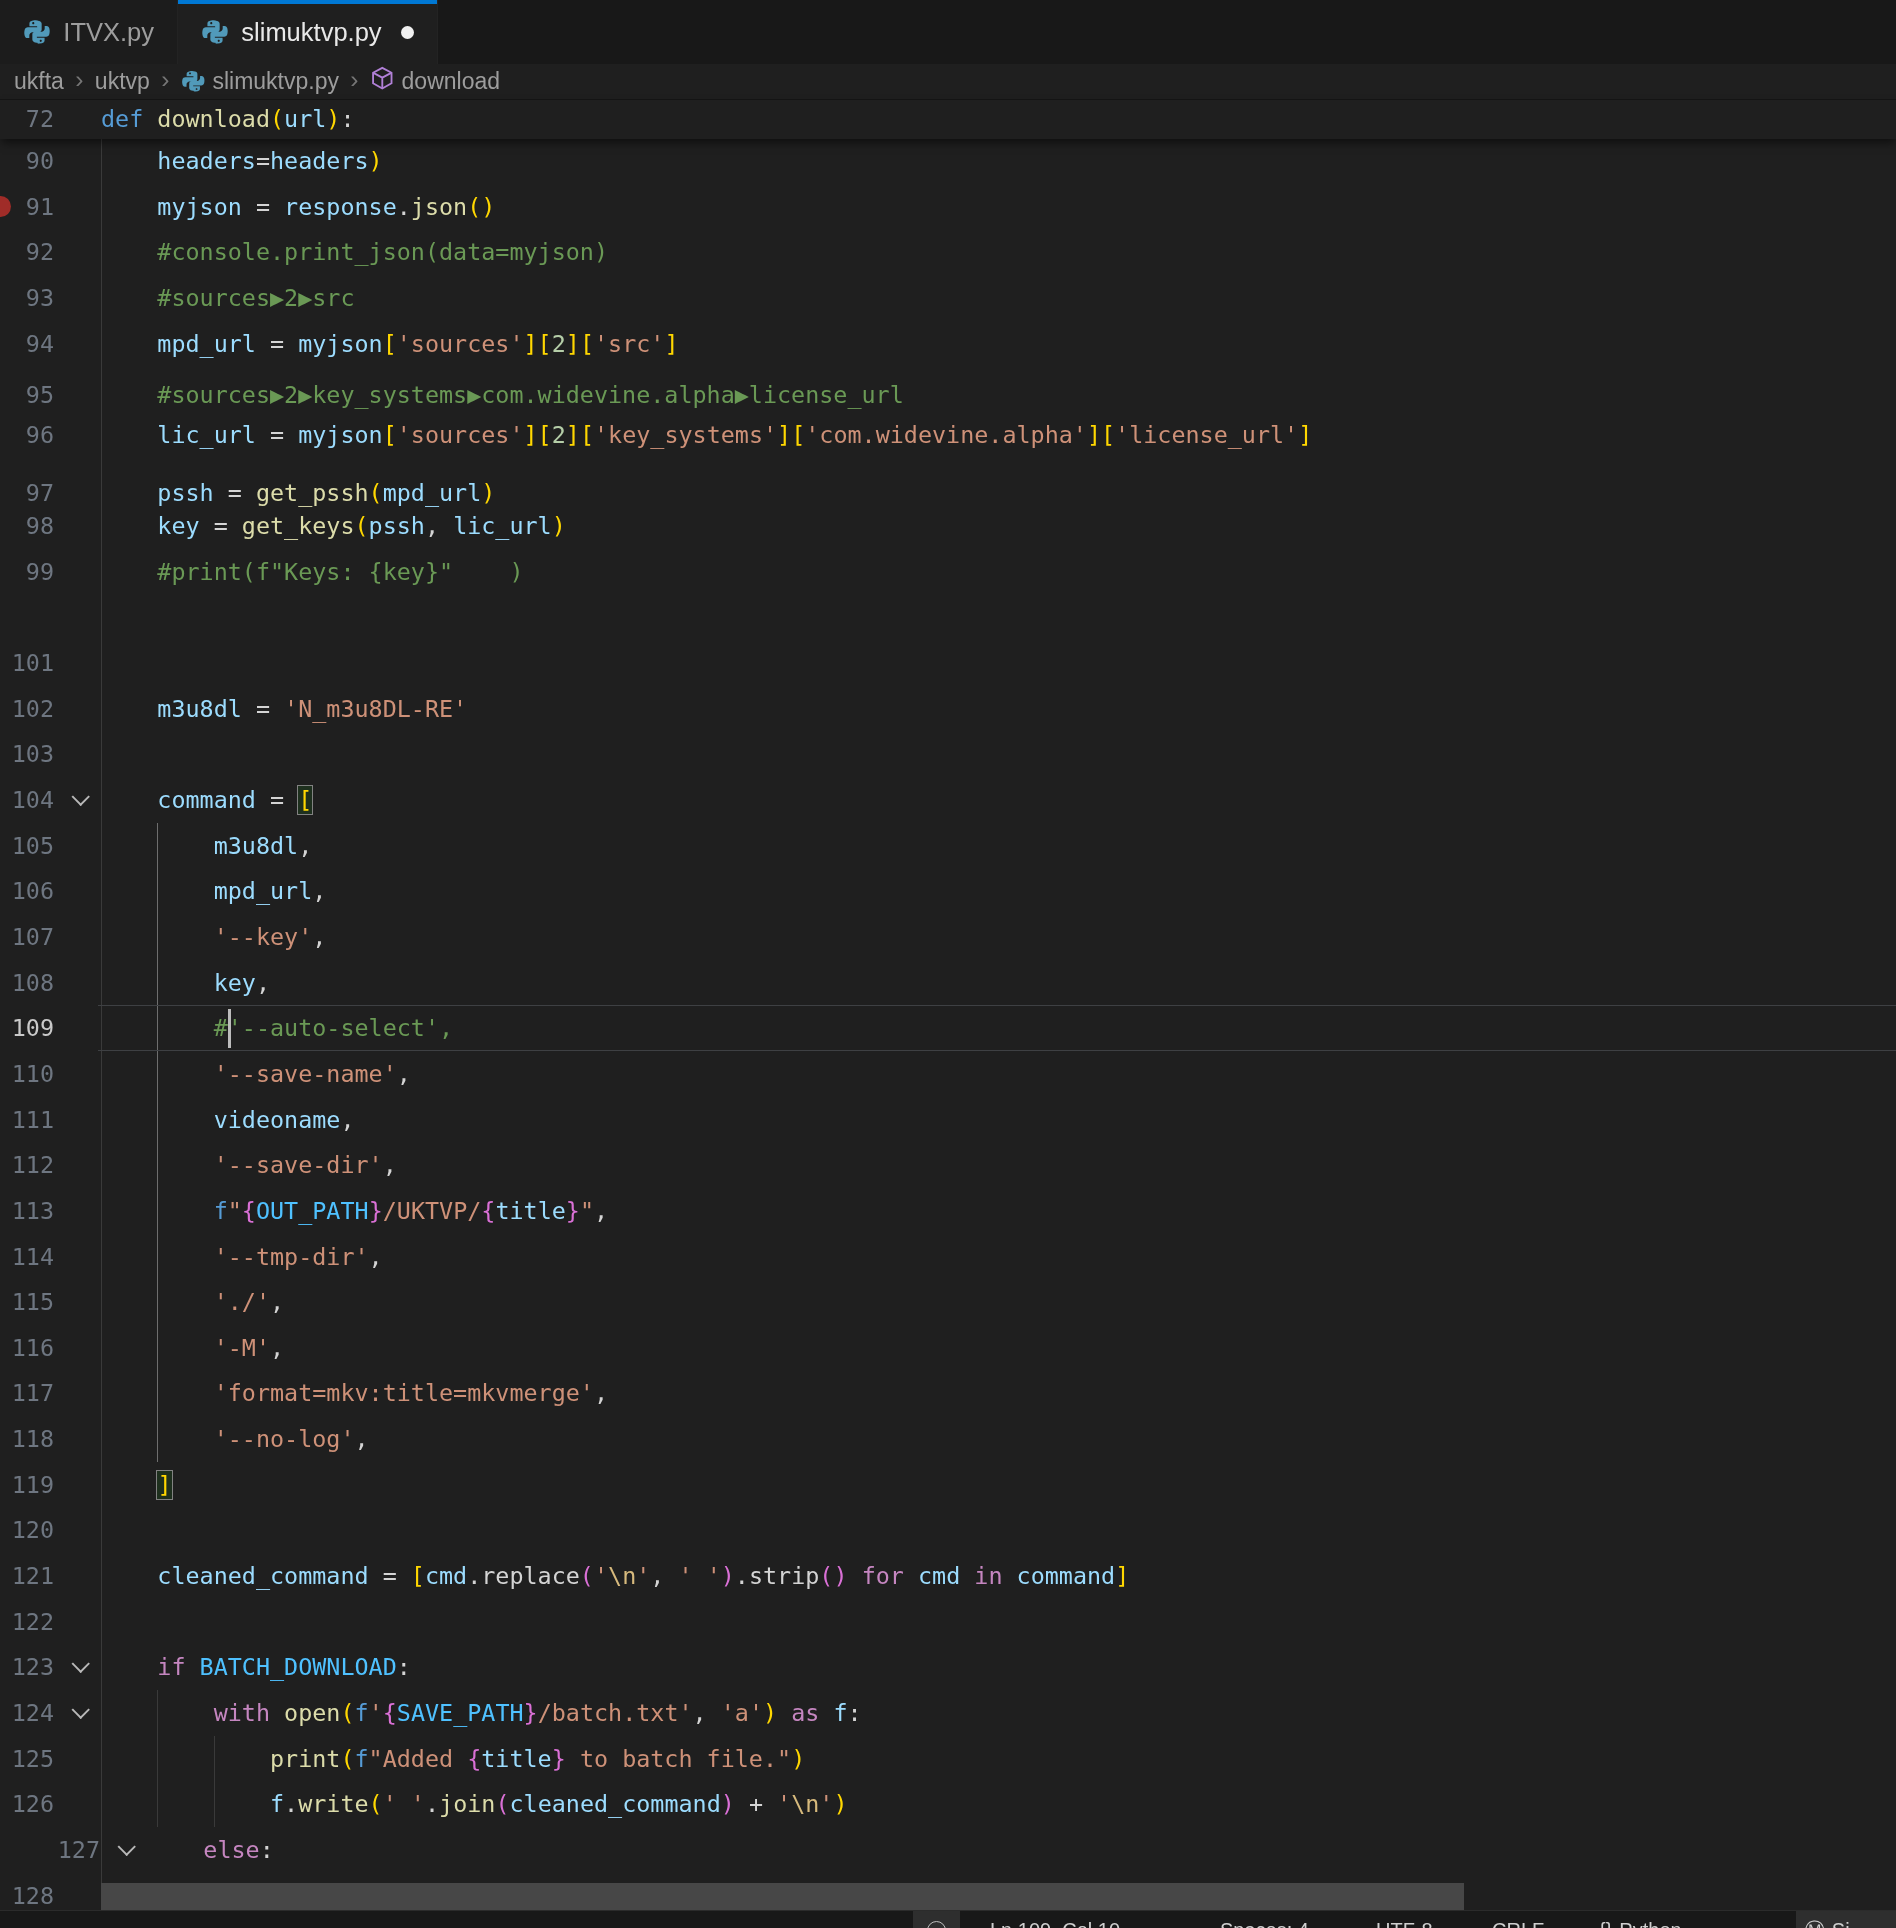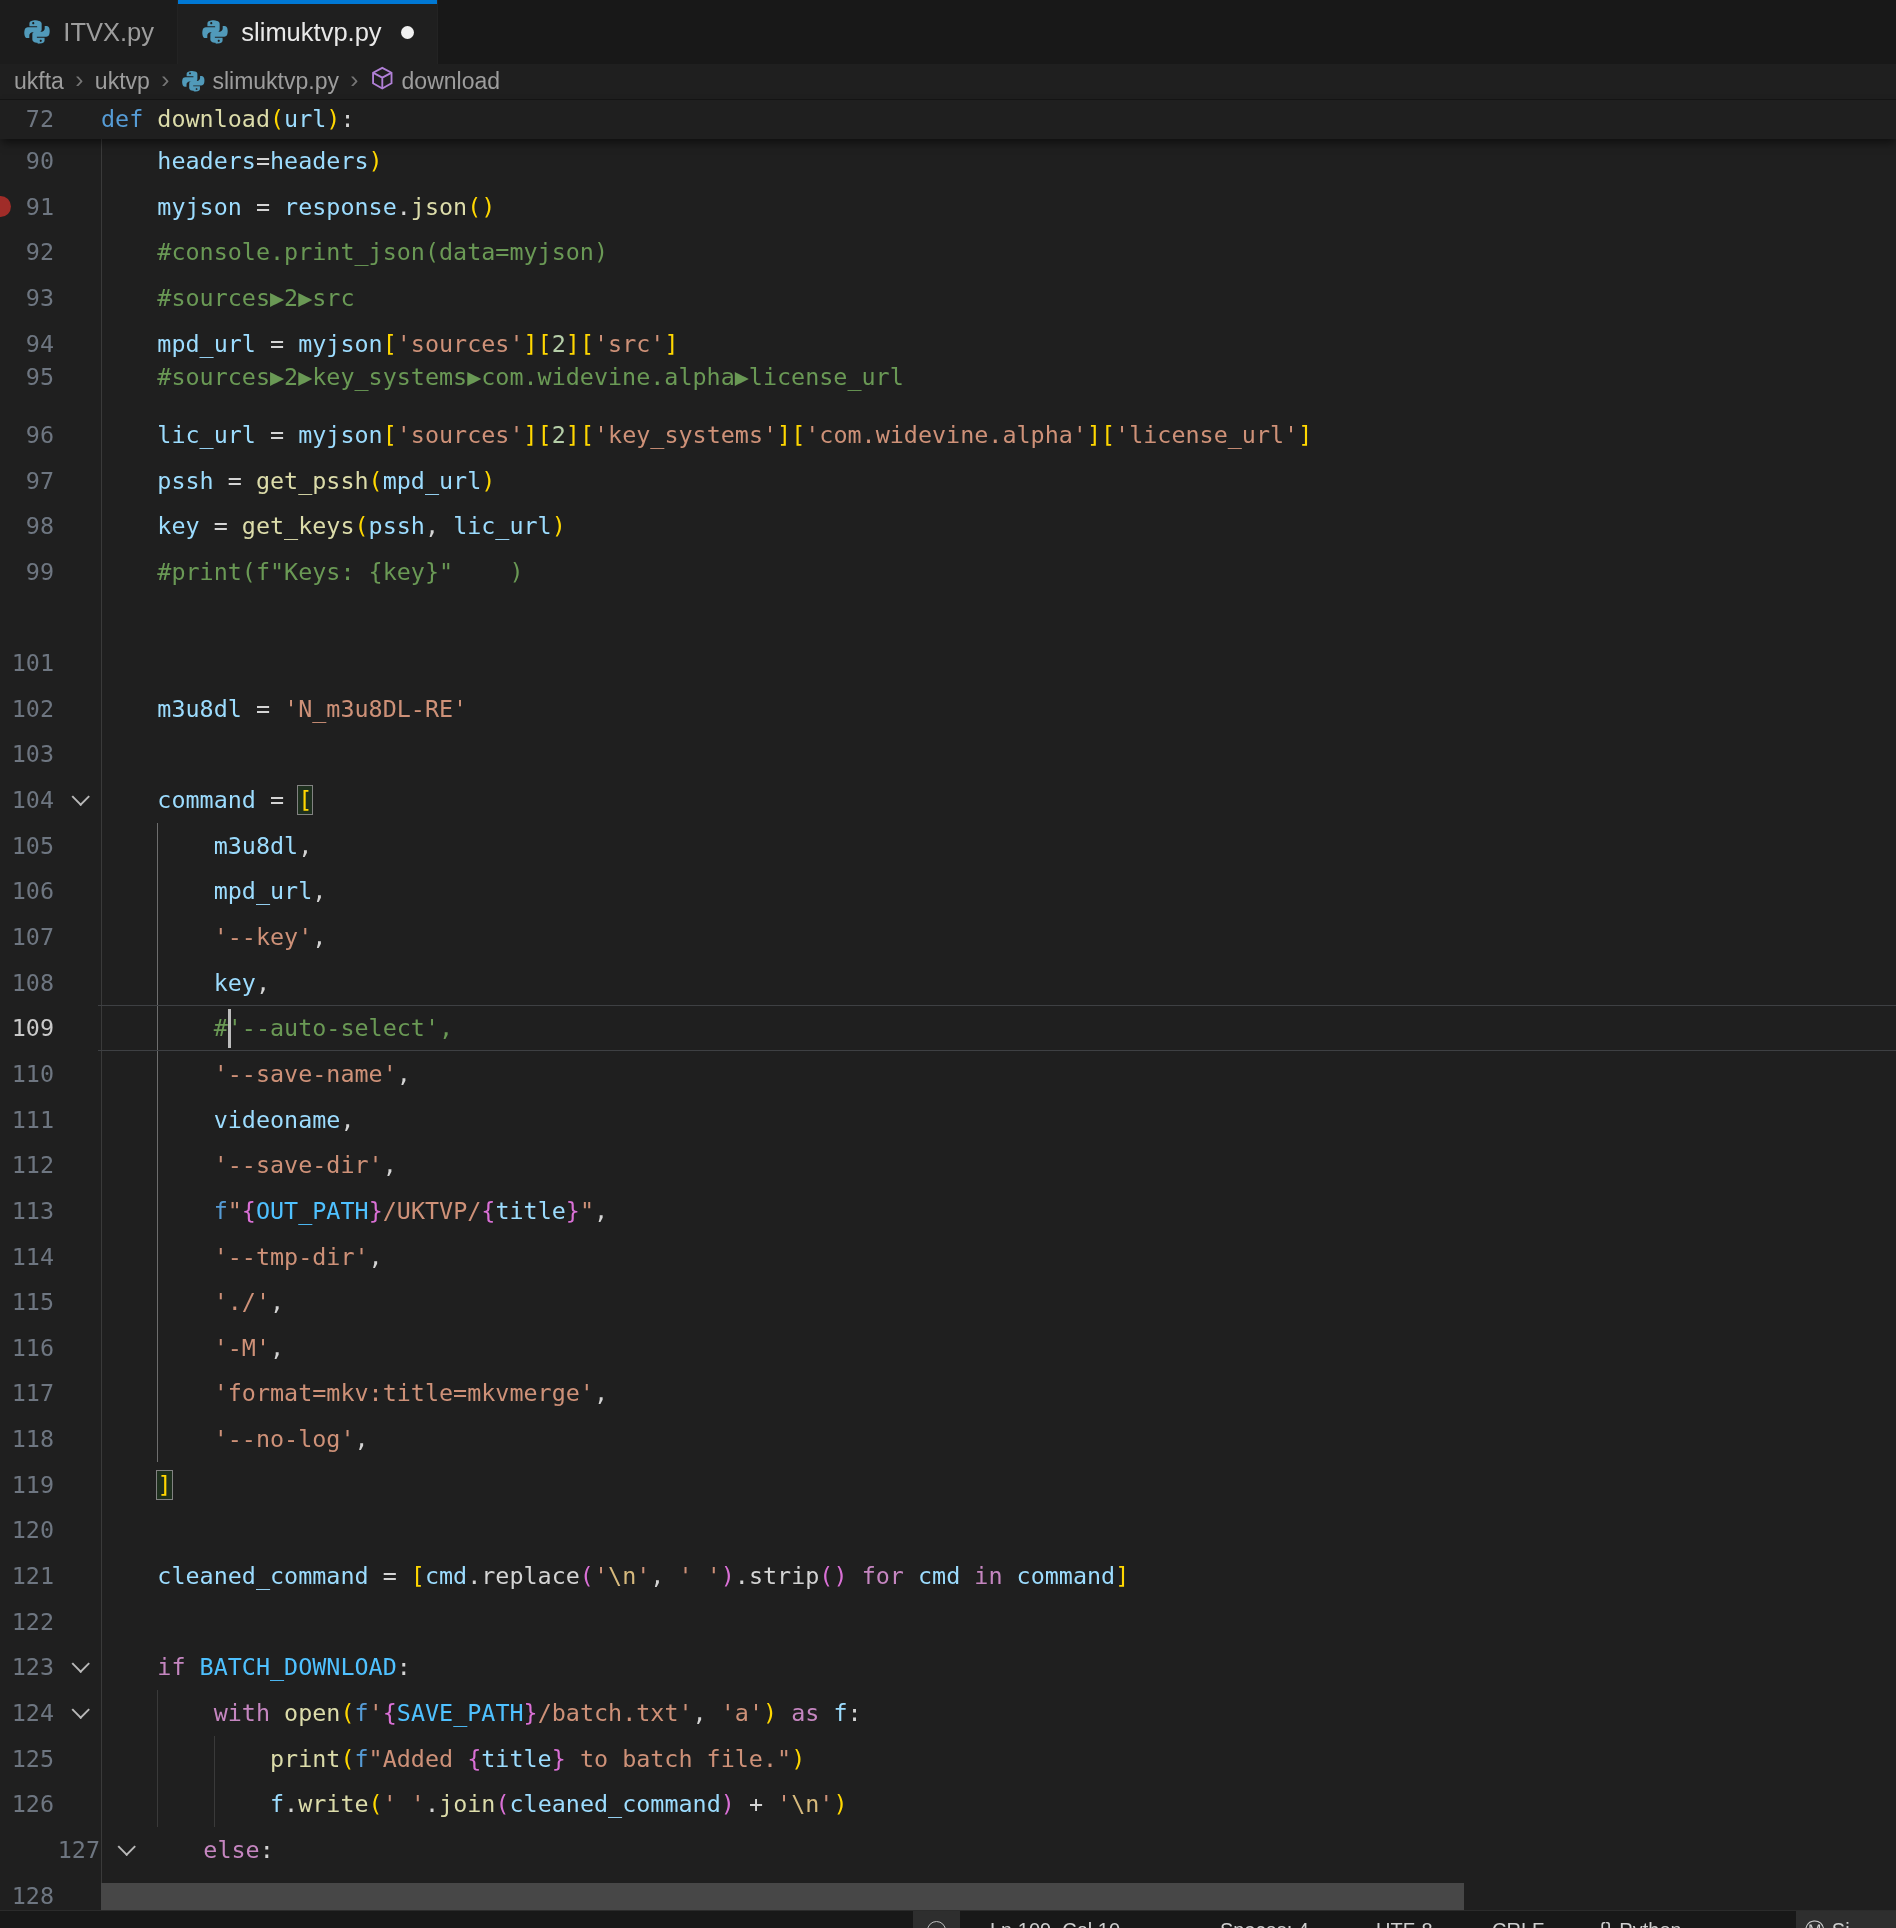--- a/index.html
+++ b/index.html
@@ -138,29 +138,29 @@
       <pre><span class="ws">    </span><span class="com">#console.print_json(data=myjson)</span></pre>
     </div>
     <div class="row" style="top: 137px;">
       <span class="ln">93</span>
       <pre><span class="ws">    </span><span class="com">#sources▶2▶src</span></pre>
     </div>
     <div class="row" style="top: 183px; padding-left: 32px;">
       <span class="ln">94</span>
       <pre><span class="ws">    </span><span class="var">mpd_url</span><span class="op"> = </span><span class="var">myjson</span><span class="b1">[</span><span class="str">'sources'</span><span class="b1">]</span><span class="b1">[</span><span class="num">2</span><span class="b1">]</span><span class="b1">[</span><span class="str">'src'</span><span class="b1">]</span></pre>
     </div>
-    <div class="row" style="top: 216px;">
+    <div class="row" style="top: 234px;">
       <span class="ln">95</span>
       <pre><span class="ws">    </span><span class="com">#sources▶2▶key_systems▶com.widevine.alpha▶license_url</span></pre>
     </div>
     <div class="row" style="top: 274px;">
       <span class="ln">96</span>
       <pre><span class="ws">    </span><span class="var">lic_url</span><span class="op"> = </span><span class="var">myjson</span><span class="b1">[</span><span class="str">'sources'</span><span class="b1">]</span><span class="b1">[</span><span class="num">2</span><span class="b1">]</span><span class="b1">[</span><span class="str">'key_systems'</span><span class="b1">]</span><span class="b1">[</span><span class="str">'com.widevine.alpha'</span><span class="b1">]</span><span class="b1">[</span><span class="str">'license_url'</span><span class="b1">]</span></pre>
     </div>
-    <div class="row" style="top: 320px;">
+    <div class="row" style="top: 332px;">
       <span class="ln">97</span>
       <pre><span class="ws">    </span><span class="var">pssh</span><span class="op"> = </span><span class="fn">get_pssh</span><span class="b1">(</span><span class="var">mpd_url</span><span class="b1">)</span></pre>
     </div>
     <div class="row" style="top: 365px;">
       <span class="ln">98</span>
       <pre><span class="ws">    </span><span class="var">key</span><span class="op"> = </span><span class="fn">get_keys</span><span class="b1">(</span><span class="var">pssh</span><span class="op">, </span><span class="var">lic_url</span><span class="b1">)</span></pre>
     </div>
     <div class="row" style="top: 411px;">
       <span class="ln">99</span>
       <pre><span class="ws">    </span><span class="com">#print(f"Keys: {key}"    )</span></pre>

